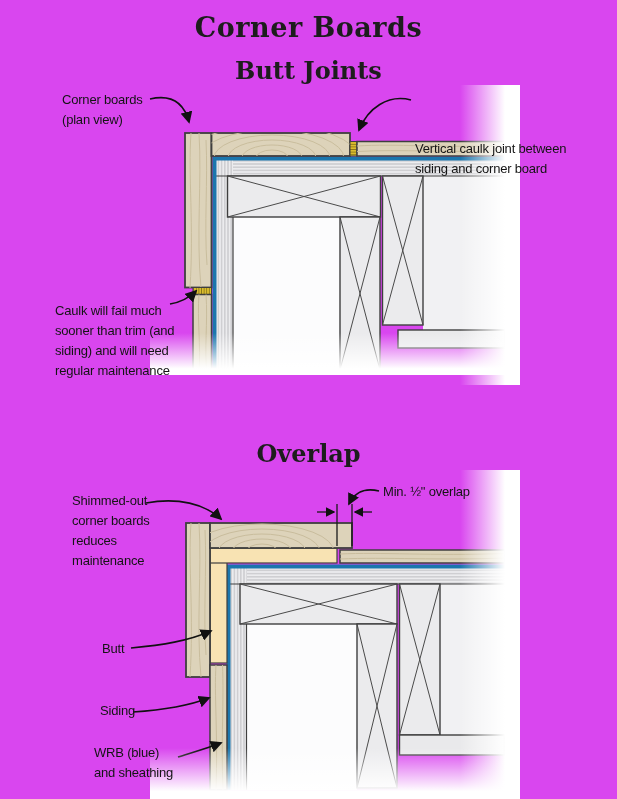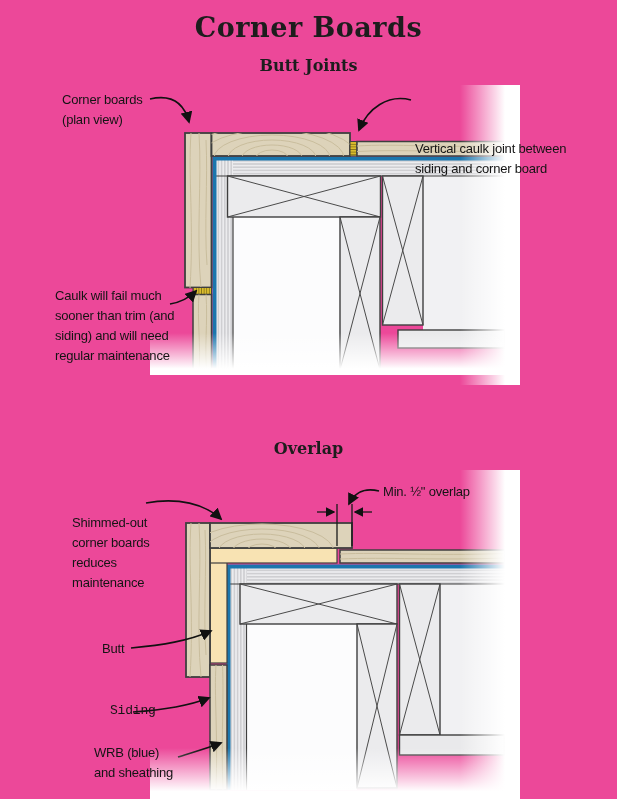--- a/index.html
+++ b/index.html
@@ -1,34 +1,34 @@
 <!DOCTYPE html>
 <html><head>
 <meta charset="utf-8">
 <style>
   html,body{margin:0;padding:0;background:#fff;}
-  .page{position:relative;width:617px;height:799px;background:#ec4899;overflow:hidden;
+  .page{position:relative;width:617px;height:799px;background:#d946ef;overflow:hidden;
         font-family:"Liberation Sans",sans-serif;}
   .title{position:absolute;left:0;right:0;top:12px;text-align:center;
          font-family:"DejaVu Serif",serif;font-weight:700;font-size:27px;
          letter-spacing:0.5px;color:#1d1d1d;}
   .subtitle{position:absolute;left:0;right:0;text-align:center;
-            font-family:"DejaVu Serif",serif;font-weight:700;font-size:16px;
+            font-family:"DejaVu Serif",serif;font-weight:700;font-size:24px;
             color:#1d1d1d;}
   .subtitle.butt{top:56px;}
   .subtitle.overlap{top:439px;}
   .lbl{position:absolute;font-size:13px;line-height:1.55;color:#141414;
        letter-spacing:-0.2px;white-space:pre-line;}
   .lbl.corner-boards{left:62px;top:90px;}
   .lbl.vertical-caulk{left:415px;top:91px;width:172px;margin-top:48px;}
-  .lbl.caulk-fail{left:55px;top:286px;}
-  .lbl.shimmed-out{left:72px;top:491px;margin-top:22px;}
+  .lbl.caulk-fail{left:55px;top:301px;}
+  .lbl.shimmed-out{left:72px;top:491px;}
   .lbl.min-overlap{left:383px;top:482px;}
   .lbl.shim{left:102px;top:639px;}
-  .lbl.siding{left:110px;top:701px;font-family:Liberation Mono, monospace;}
+  .lbl.siding{left:100px;top:701px;}
   .lbl.wrb{left:94px;top:743px;}
   svg.canvas{position:absolute;left:0;top:0;}
 </style>
 </head>
 <body>
 
 <div class="page">
 
 <svg class="canvas" width="617" height="799" viewBox="0 0 617 799">
   <defs>

